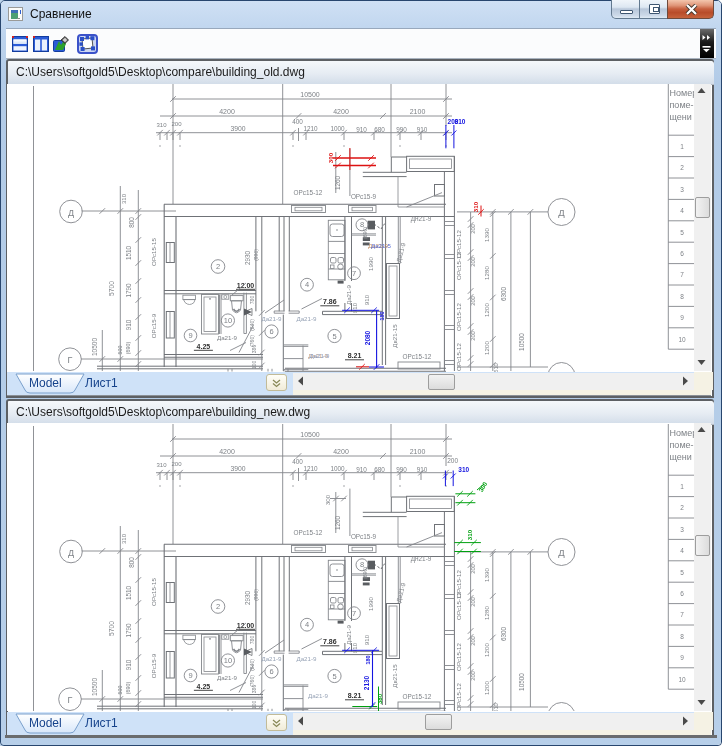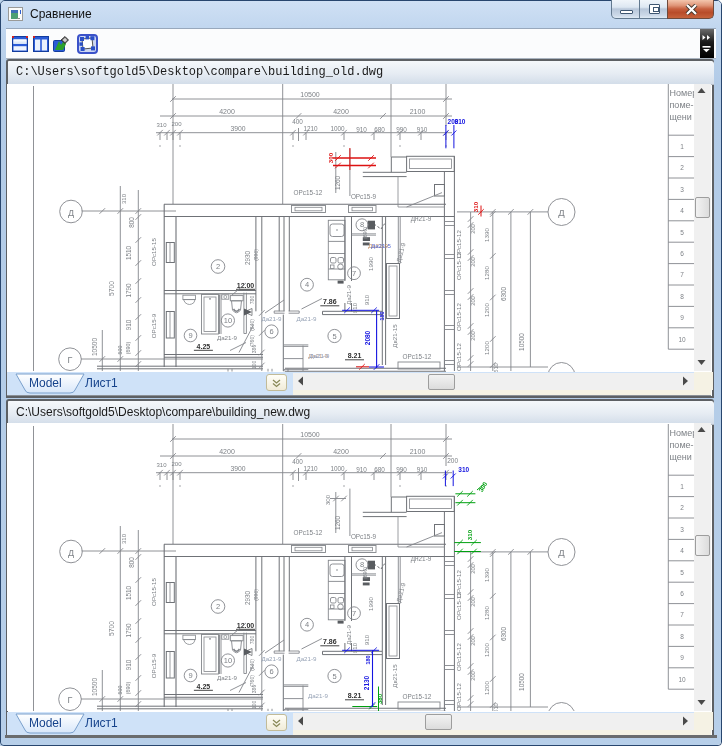--- a/index.html
+++ b/index.html
@@ -92,21 +92,21 @@
   <svg class="abs" style="left:2px;top:6px;" width="10" height="18" viewBox="0 0 10 18">
     <path d="M0.5 0 L3.5 2.5 L0.5 5 Z" fill="#fff"></path>
     <path d="M5 0 L8 2.5 L5 5 Z" fill="#fff"></path>
     <rect x="0.5" y="11" width="8" height="1.6" fill="#fff"></rect>
     <path d="M1 14 L7.8 14 L4.4 17.2 Z" fill="#fff"></path>
   </svg>
 </div>
 
 <div class="abs" style="left:6px;top:59px;width:708px;height:339px;background:#fff;border:2px solid #5d6064;border-radius:3px 3px 0 0;box-sizing:border-box;">
 
-  <div class="abs" style="left:0;top:0;width:706px;height:24px;background:linear-gradient(180deg,#f5f8fb 0%,#e6ecf3 55%,#d3dde9 100%);border-bottom:1px solid #b5bcc4;border-radius:3px 3px 0 0;box-sizing:border-box;font-family:Liberation Mono, monospace;">
+  <div class="abs" style="left:0;top:0;width:706px;height:24px;background:linear-gradient(180deg,#f5f8fb 0%,#e6ecf3 55%,#d3dde9 100%);border-bottom:1px solid #b5bcc4;border-radius:3px 3px 0 0;box-sizing:border-box;">
     <div class="abs" style="left:8px;top:4px;font-size:12px;color:#1a1a1a;">C:\Users\softgold5\Desktop\compare\building_old.dwg</div>
   </div>
 </div>
 
 <div id="draw1" class="abs" style="left:7px;top:84px;width:687px;height:288px;background:#fff;overflow:hidden;"><svg width="687" height="288" viewBox="7 84 687 288" font-family="Liberation Sans, sans-serif">
         <defs>
           <g id="plan">
             <g>
               <line x1="33.5" y1="86" x2="33.5" y2="371" stroke="#83868b" stroke-width="0.9"></line>
             </g>

